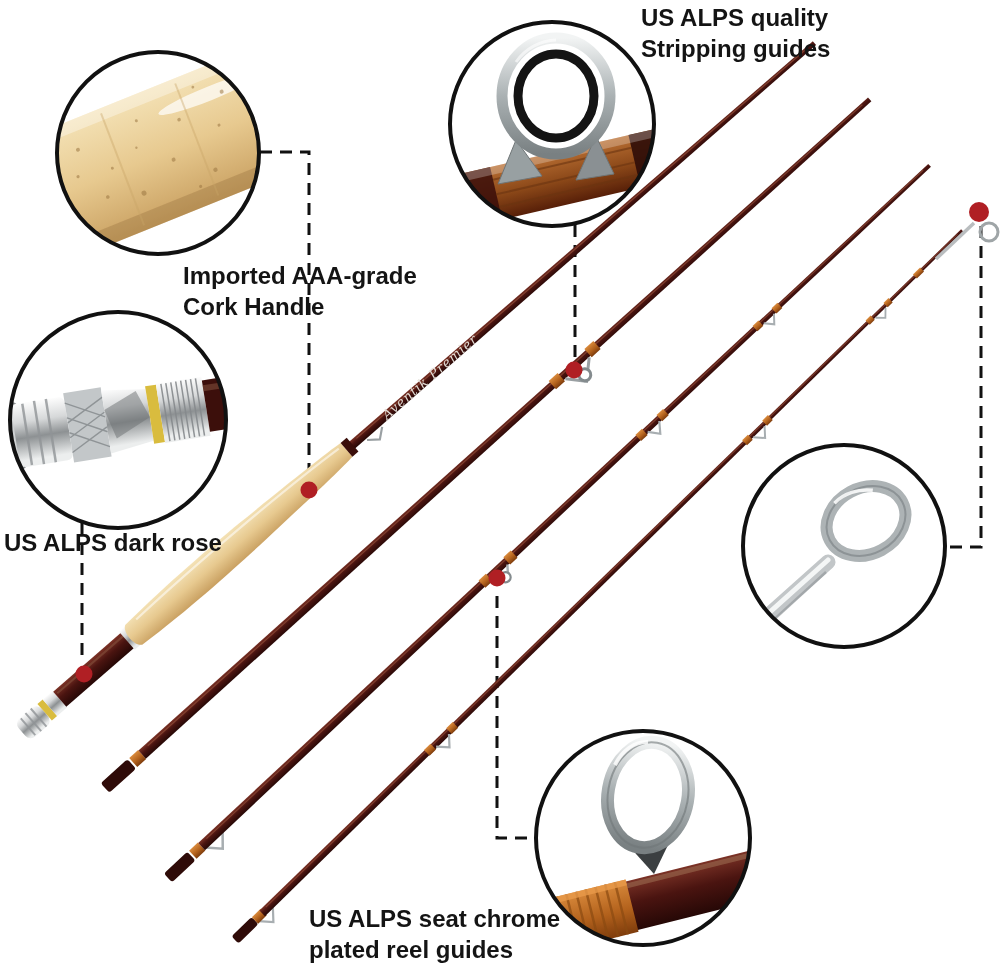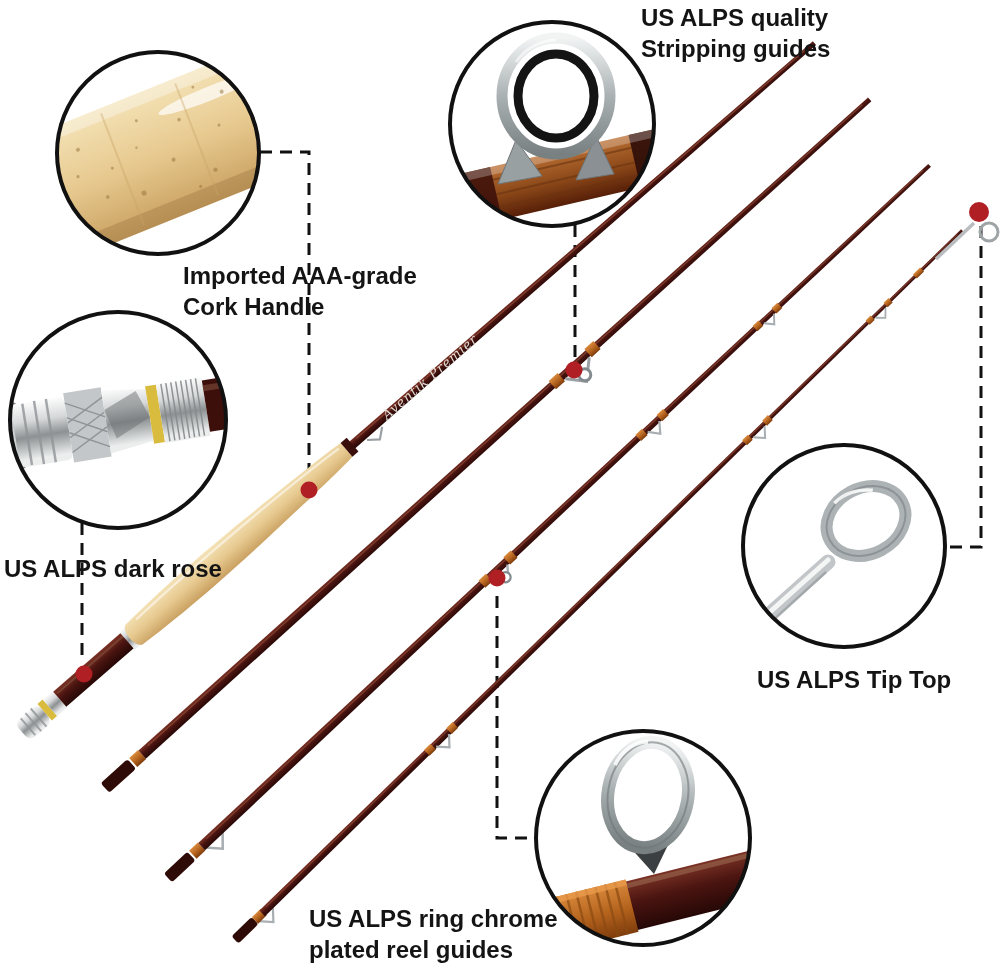--- a/index.html
+++ b/index.html
@@ -317,24 +317,21 @@
 </svg>
 
 <div class="callout-label" style="left:641px;top:2px;">
   <span>US ALPS quality</span>
   <span>Stripping guides</span>
 </div>
 <div class="callout-label" style="left:183px;top:260px;">
   <span>Imported AAA-grade</span>
   <span>Cork Handle</span>
 </div>
-<div class="callout-label" style="left:4px;top:553px;text-align:center;">
+<div class="callout-label" style="left:4px;top:527px;text-align:center;">
   <span>US ALPS dark rose</span>
 </div>
-<div class="callout-label" style="left:757px;top:664px;">
-  <span>US ALPS Tip Top</span>
-</div>
 <div class="callout-label" style="left:309px;top:903px;">
-  <span>US ALPS ring chrome</span>
+  <span>US ALPS seat chrome</span>
   <span>plated reel guides</span>
 </div>
 
 </div>
 
 </body></html>

